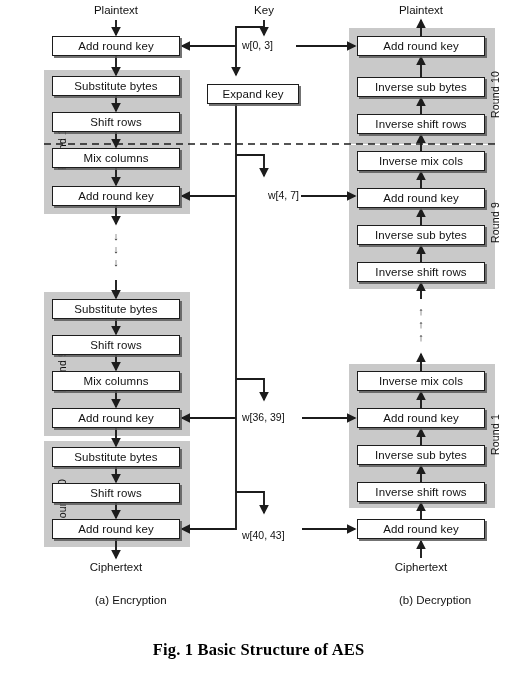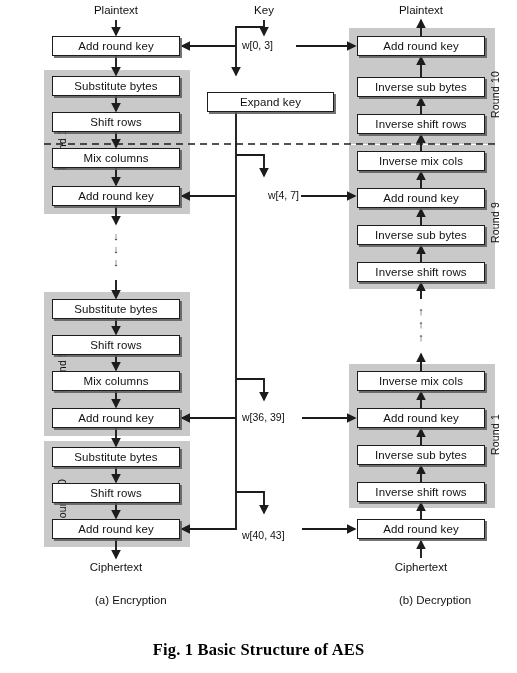--- a/index.html
+++ b/index.html
@@ -195,21 +195,21 @@
 
   <div class="pbox" style="left:52px;top:299px;width:128px;height:20px;">Substitute bytes</div>
   <div class="pbox" style="left:52px;top:335px;width:128px;height:20px;">Shift rows</div>
   <div class="pbox" style="left:52px;top:371px;width:128px;height:20px;">Mix columns</div>
   <div class="pbox" style="left:52px;top:408px;width:128px;height:20px;">Add round key</div>
 
   <div class="pbox" style="left:52px;top:447px;width:128px;height:20px;">Substitute bytes</div>
   <div class="pbox" style="left:52px;top:483px;width:128px;height:20px;">Shift rows</div>
   <div class="pbox" style="left:52px;top:519px;width:128px;height:20px;">Add round key</div>
 
-  <div class="pbox" style="left:207px;top:92px;width:127px;height:20px;">Expand key</div>
+  <div class="pbox" style="left:207px;top:84px;width:92px;height:20px;">Expand key</div>
 
   <div class="pbox" style="left:357px;top:36px;width:128px;height:20px;">Add round key</div>
   <div class="pbox" style="left:357px;top:77px;width:128px;height:20px;">Inverse sub bytes</div>
   <div class="pbox" style="left:357px;top:114px;width:128px;height:20px;">Inverse shift rows</div>
 
   <div class="pbox" style="left:357px;top:151px;width:128px;height:20px;">Inverse mix cols</div>
   <div class="pbox" style="left:357px;top:188px;width:128px;height:20px;">Add round key</div>
   <div class="pbox" style="left:357px;top:225px;width:128px;height:20px;">Inverse sub bytes</div>
   <div class="pbox" style="left:357px;top:262px;width:128px;height:20px;">Inverse shift rows</div>
 

